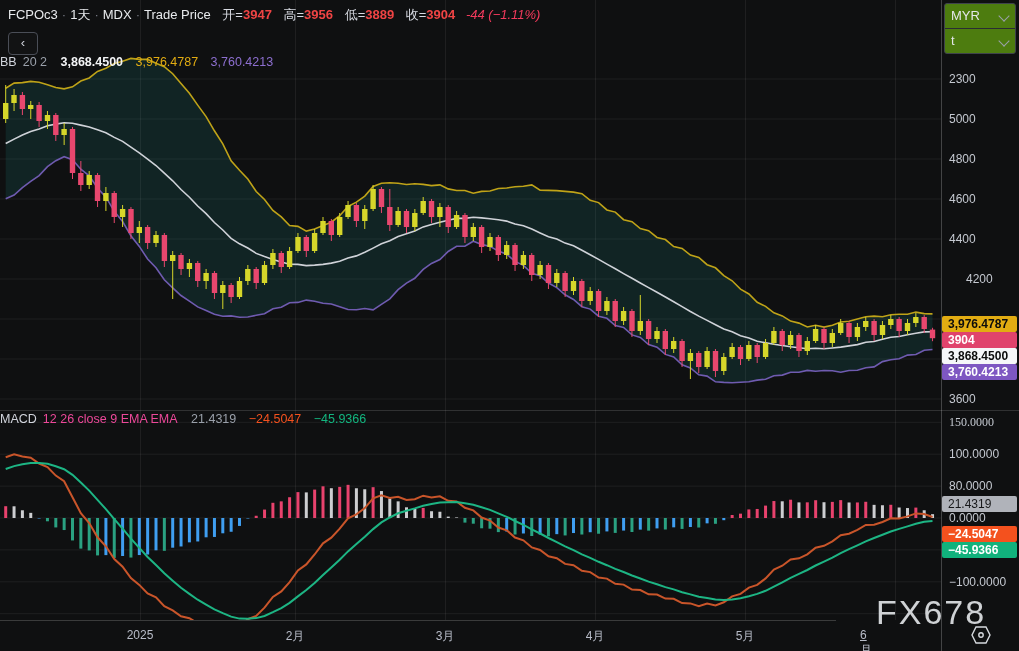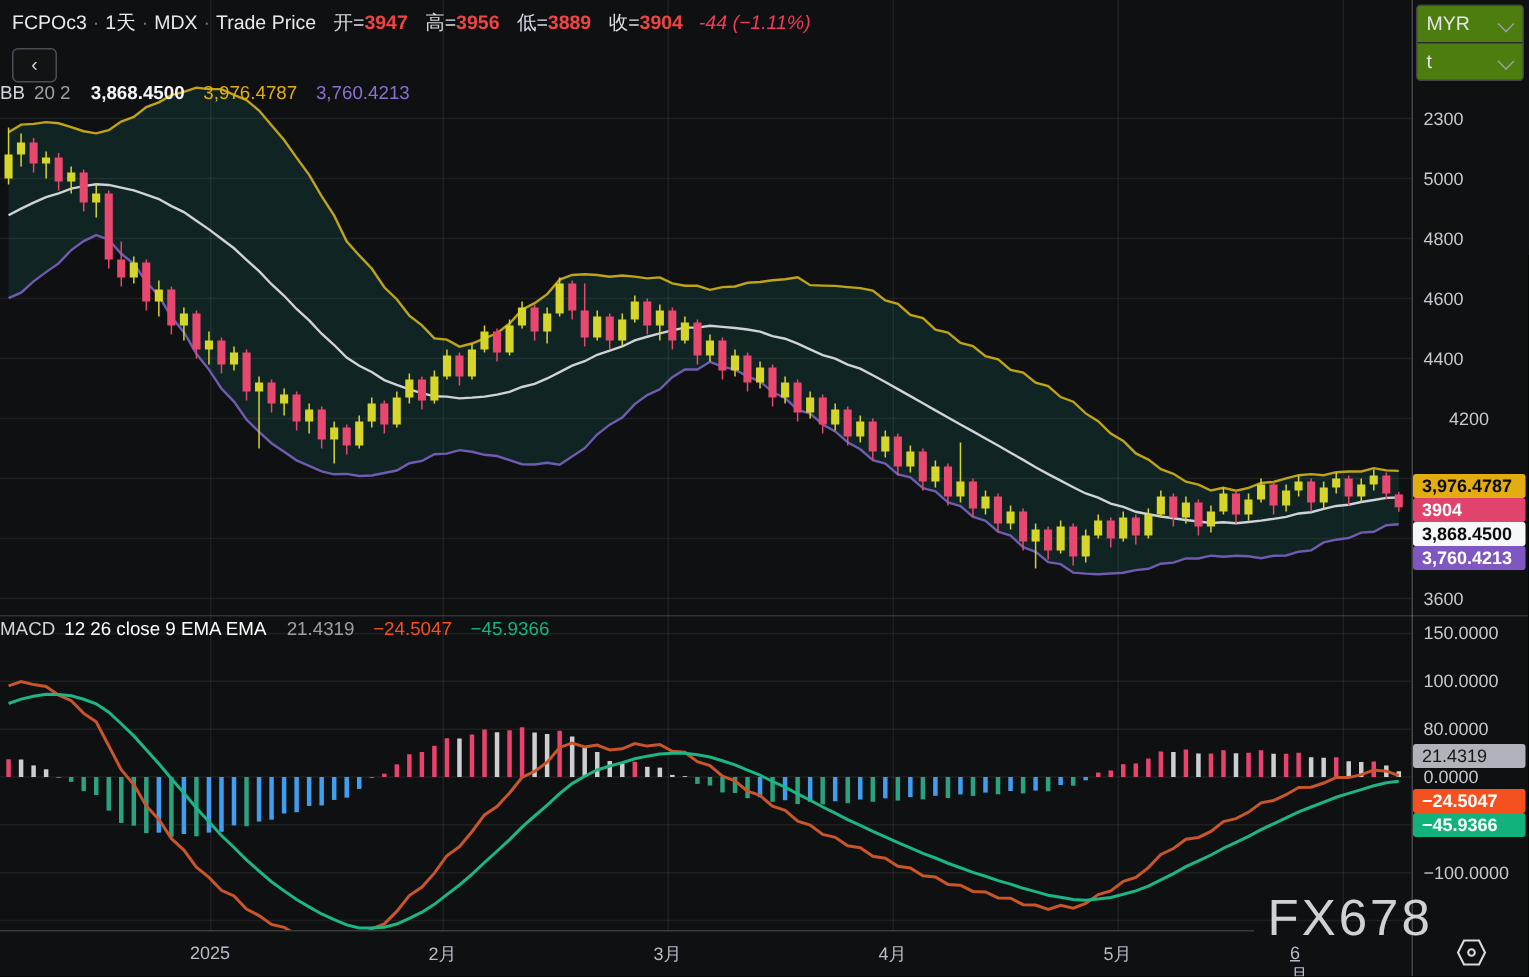--- a/index.html
+++ b/index.html
@@ -36,21 +36,21 @@
            background:#4d7c0f;z-index:40;}
   .ctrl-row{height:24px;line-height:24px;padding:0 6px;font-size:13px;color:#e4e6ea;position:relative;cursor:pointer;}
   .ctrl-row + .ctrl-row{border-top:1px solid #2a2d33;}
   .chev{position:absolute;right:7px;top:8px;width:7px;height:7px;border-right:1.5px solid #9aa0aa;
         border-bottom:1.5px solid #9aa0aa;transform:rotate(45deg);}
   
   #time-axis{position:absolute;left:0;top:620px;width:836px;height:31px;border-top:1px solid rgba(255,255,255,0.18);z-index:15;}
   .tlabel{position:absolute;top:7px;font-size:12px;color:#b8bcc8;transform:translateX(-50%);}
   #axis-vline{position:absolute;left:941px;top:0;width:1px;height:651px;background:rgba(255,255,255,0.22);z-index:18;}
   #pane-divider{position:absolute;left:0;top:410px;width:1019px;height:1px;background:rgba(255,255,255,0.14);z-index:16;}
-  #watermark{position:absolute;left:845px;top:593px;font-size:34px;letter-spacing:2px;color:rgba(235,237,240,0.88);
+  #watermark{position:absolute;left:876px;top:593px;font-size:34px;letter-spacing:2px;color:rgba(235,237,240,0.88);
              z-index:50;pointer-events:none;}
   #logo-ic{position:absolute;left:971px;top:626px;z-index:40;cursor:pointer;}
 </style>
 </head>
 <body>
 
 <div id="app">
 
   <svg id="chart-svg" width="941" height="620">
       <defs>
@@ -448,21 +448,21 @@
   <div class="backbtn"><span>‹</span></div>
 
   <div class="legend" style="top:55px;">
     <span class="nm">BB</span><span class="pr">20 2</span>
     <span class="v" style="color:#f3f4f6;font-weight:bold;">3,868.4500</span>
     <span class="v" style="color:#e2ac12;">3,976.4787</span>
     <span class="v" style="color:#8d6fd0;">3,760.4213</span>
   </div>
 
   <div class="legend" style="top:412px;">
-    <span class="nm">MACD</span><span class="pr" style="color:#ffffff;">12 26 close 9 EMA EMA</span>
+    <span class="nm">MACD</span><span class="pr" style="color:#ec4899;">12 26 close 9 EMA EMA</span>
     <span class="v" style="color:#9aa0aa;">21.4319</span>
     <span class="v" style="color:#f4511e;">−24.5047</span>
     <span class="v" style="color:#13b57f;">−45.9366</span>
   </div>
 
   <div id="right-axis">
     <div id="ctrlbox">
       <div class="ctrl-row">
         <span>MYR</span>
         <span class="chev"></span>
@@ -472,21 +472,21 @@
         <span class="chev"></span>
       </div>
     </div>
   <div class="tick" style="top: 71px;">2300</div>
       <div class="tick" style="top: 111px;">5000</div>
       <div class="tick" style="top: 151px;">4800</div>
       <div class="tick" style="top: 191px;">4600</div>
       <div class="tick" style="top: 231px;">4400</div>
       <div class="tick" style="top: 271px; margin-left: 17px;">4200</div>
       <div class="tick" style="top: 391px;">3600</div>
-      <div class="tick" style="top: 414.3px;">150.0000</div>
+      <div class="tick" style="top: 414.3px; font-family: Liberation Serif, serif;">150.0000</div>
       <div class="tick" style="top: 446.2px;">100.0000</div>
       <div class="tick" style="top: 478.1px;">80.0000</div>
       <div class="tick" style="top: 510px;">0.0000</div>
       <div class="tick" style="top: 573.8px;">−100.0000</div>
       <div class="tag yellow" style="top: 315.704px;">3,976.4787</div>
       <div class="tag red" style="top: 331.704px;">3904</div>
       <div class="tag white" style="top: 347.704px;">3,868.4500</div>
       <div class="tag purple" style="top: 363.704px;">3,760.4213</div>
       <div class="tag gray" style="top: 496.326px;">21.4319</div>
       <div class="tag orange" style="top: 525.634px;">−24.5047</div>

